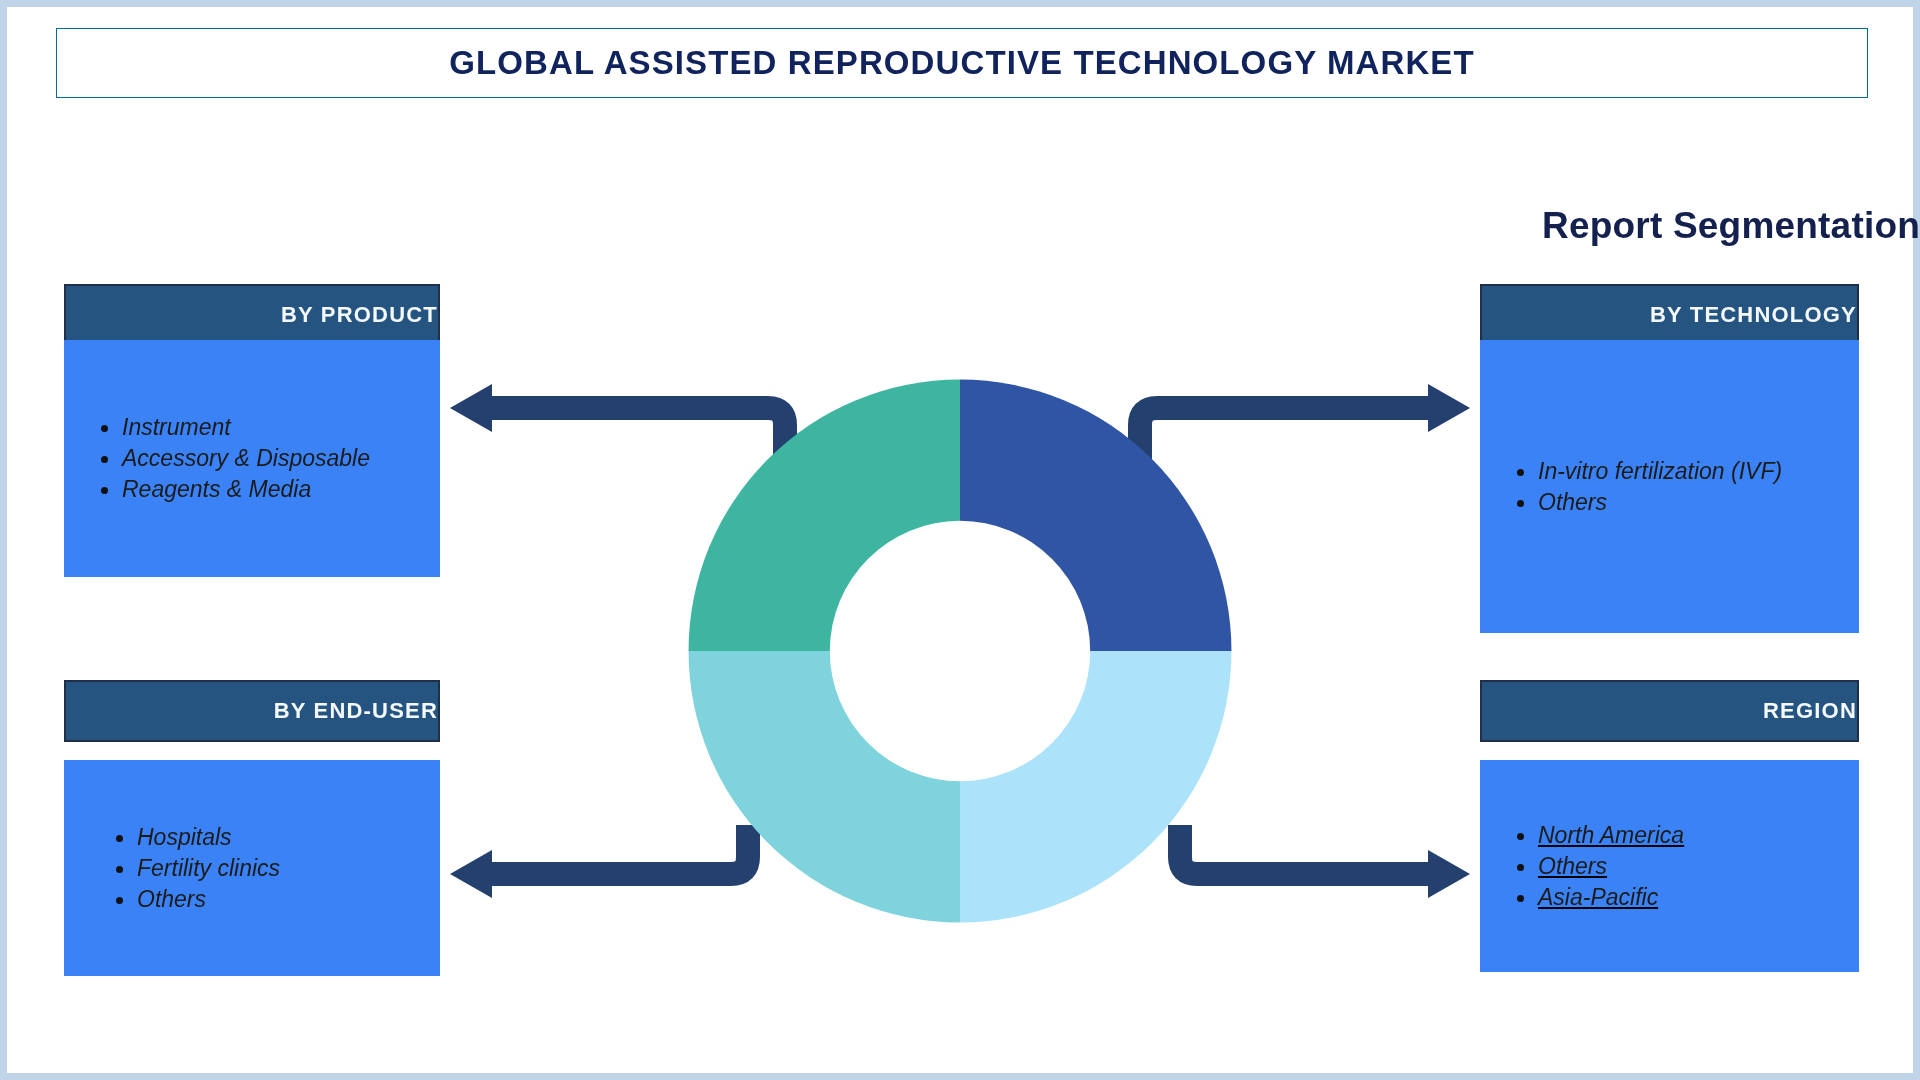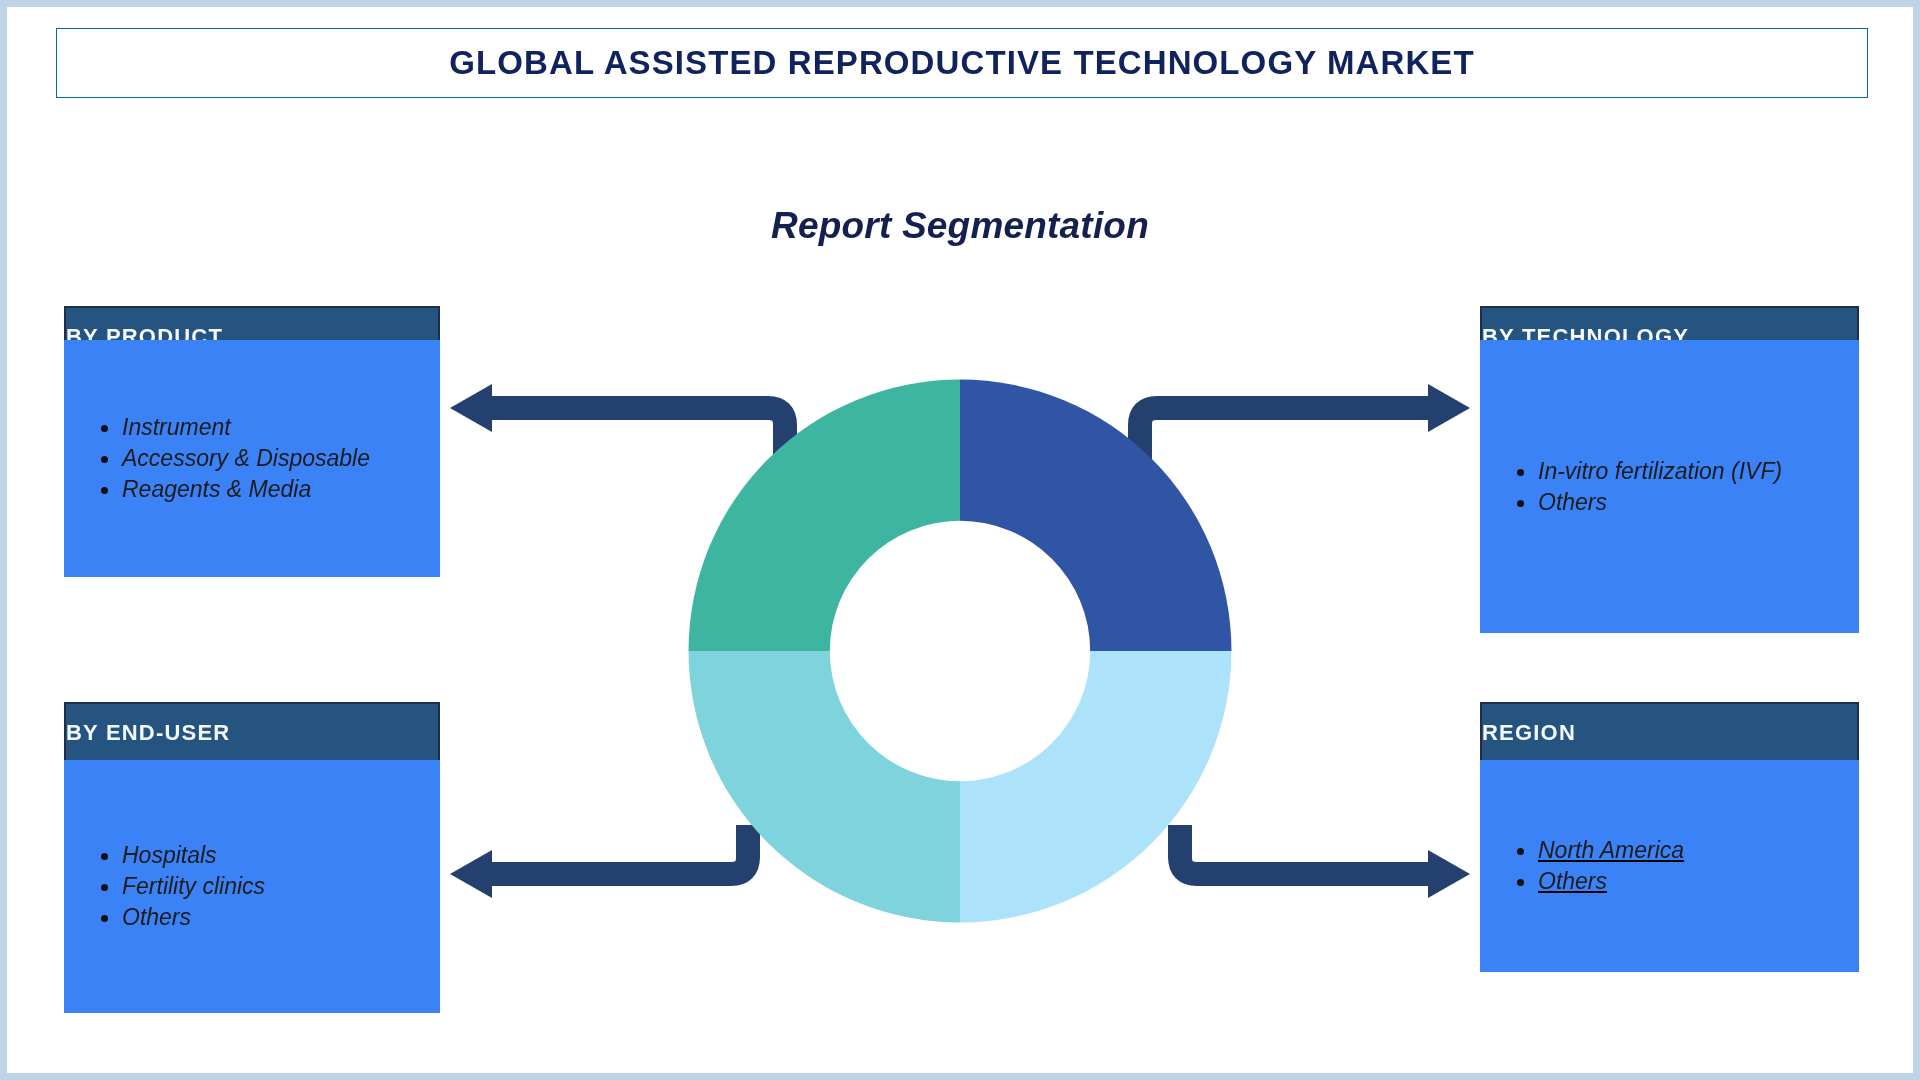--- a/index.html
+++ b/index.html
@@ -45,38 +45,36 @@
     text-align: center;
     white-space: nowrap;
   }
 
   
   #subtitle {
     position: absolute;
     left: 0;
     top: 205px;
     width: 1920px;
-    text-align: center;
+    text-align: right;
     font-size: 37px;
     font-weight: bold;
     color: #14204e;
     letter-spacing: 0.2px;
-    font-style: italic;
   }
 
   
   .seg-header {
     position: absolute;
     height: 62px;
     background: #265480;
     border: 2px solid #1d2f4a;
     display: flex;
     align-items: center;
-    justify-content: flex-start;
-    margin-top: 22px;
+    justify-content: flex-end;
   }
   .seg-header-label {
     color: #f4f9ff;
     font-size: 22px;
     font-weight: bold;
     letter-spacing: 1.2px;
     white-space: nowrap;
   }
 
   
@@ -114,21 +112,21 @@
   
   #header-product { left: 64px;  top: 284px;  width: 376px; }
   #box-product    { left: 64px;  top: 340px;  width: 376px; height: 237px; }
 
   
   #header-technology { left: 1480px; top: 284px; width: 379px; }
   #box-technology    { left: 1480px; top: 340px; width: 379px; height: 293px; }
 
   
   #header-enduser { left: 64px; top: 680px; width: 376px; }
-  #box-enduser    { left: 64px; top: 760px; width: 376px; height: 253px; }
+  #box-enduser    { left: 64px; top: 760px; width: 376px; height: 216px; padding-left: 15px; }
 
   
   #header-region { left: 1480px; top: 680px; width: 379px; }
   #box-region    { left: 1480px; top: 760px; width: 379px; height: 212px; text-decoration: underline; }
 
   
   #donut-wrap {
     position: absolute;
     left: 683px;
     top: 374px;
@@ -189,20 +187,21 @@
   </ul>
 </div>
 
 <div class="seg-header" id="header-region">
   <span class="seg-header-label">REGION</span>
 </div>
 <div class="seg-box" id="box-region">
   <ul class="seg-list">
     <li>North America</li>
     <li>Others</li>
+    <li>Asia-Pacific</li>
   </ul>
 </div>
 
 <svg id="connectors" viewBox="0 0 1920 1080">
 
   <g>
     <path d="M 785 480 L 785 425 Q 785 408 768 408 L 478 408" fill="none" stroke="#23406e" stroke-width="24" stroke-linecap="butt"></path>
     <polygon points="450,408 492,384 492,432" fill="#23406e"></polygon>
   </g>
 

